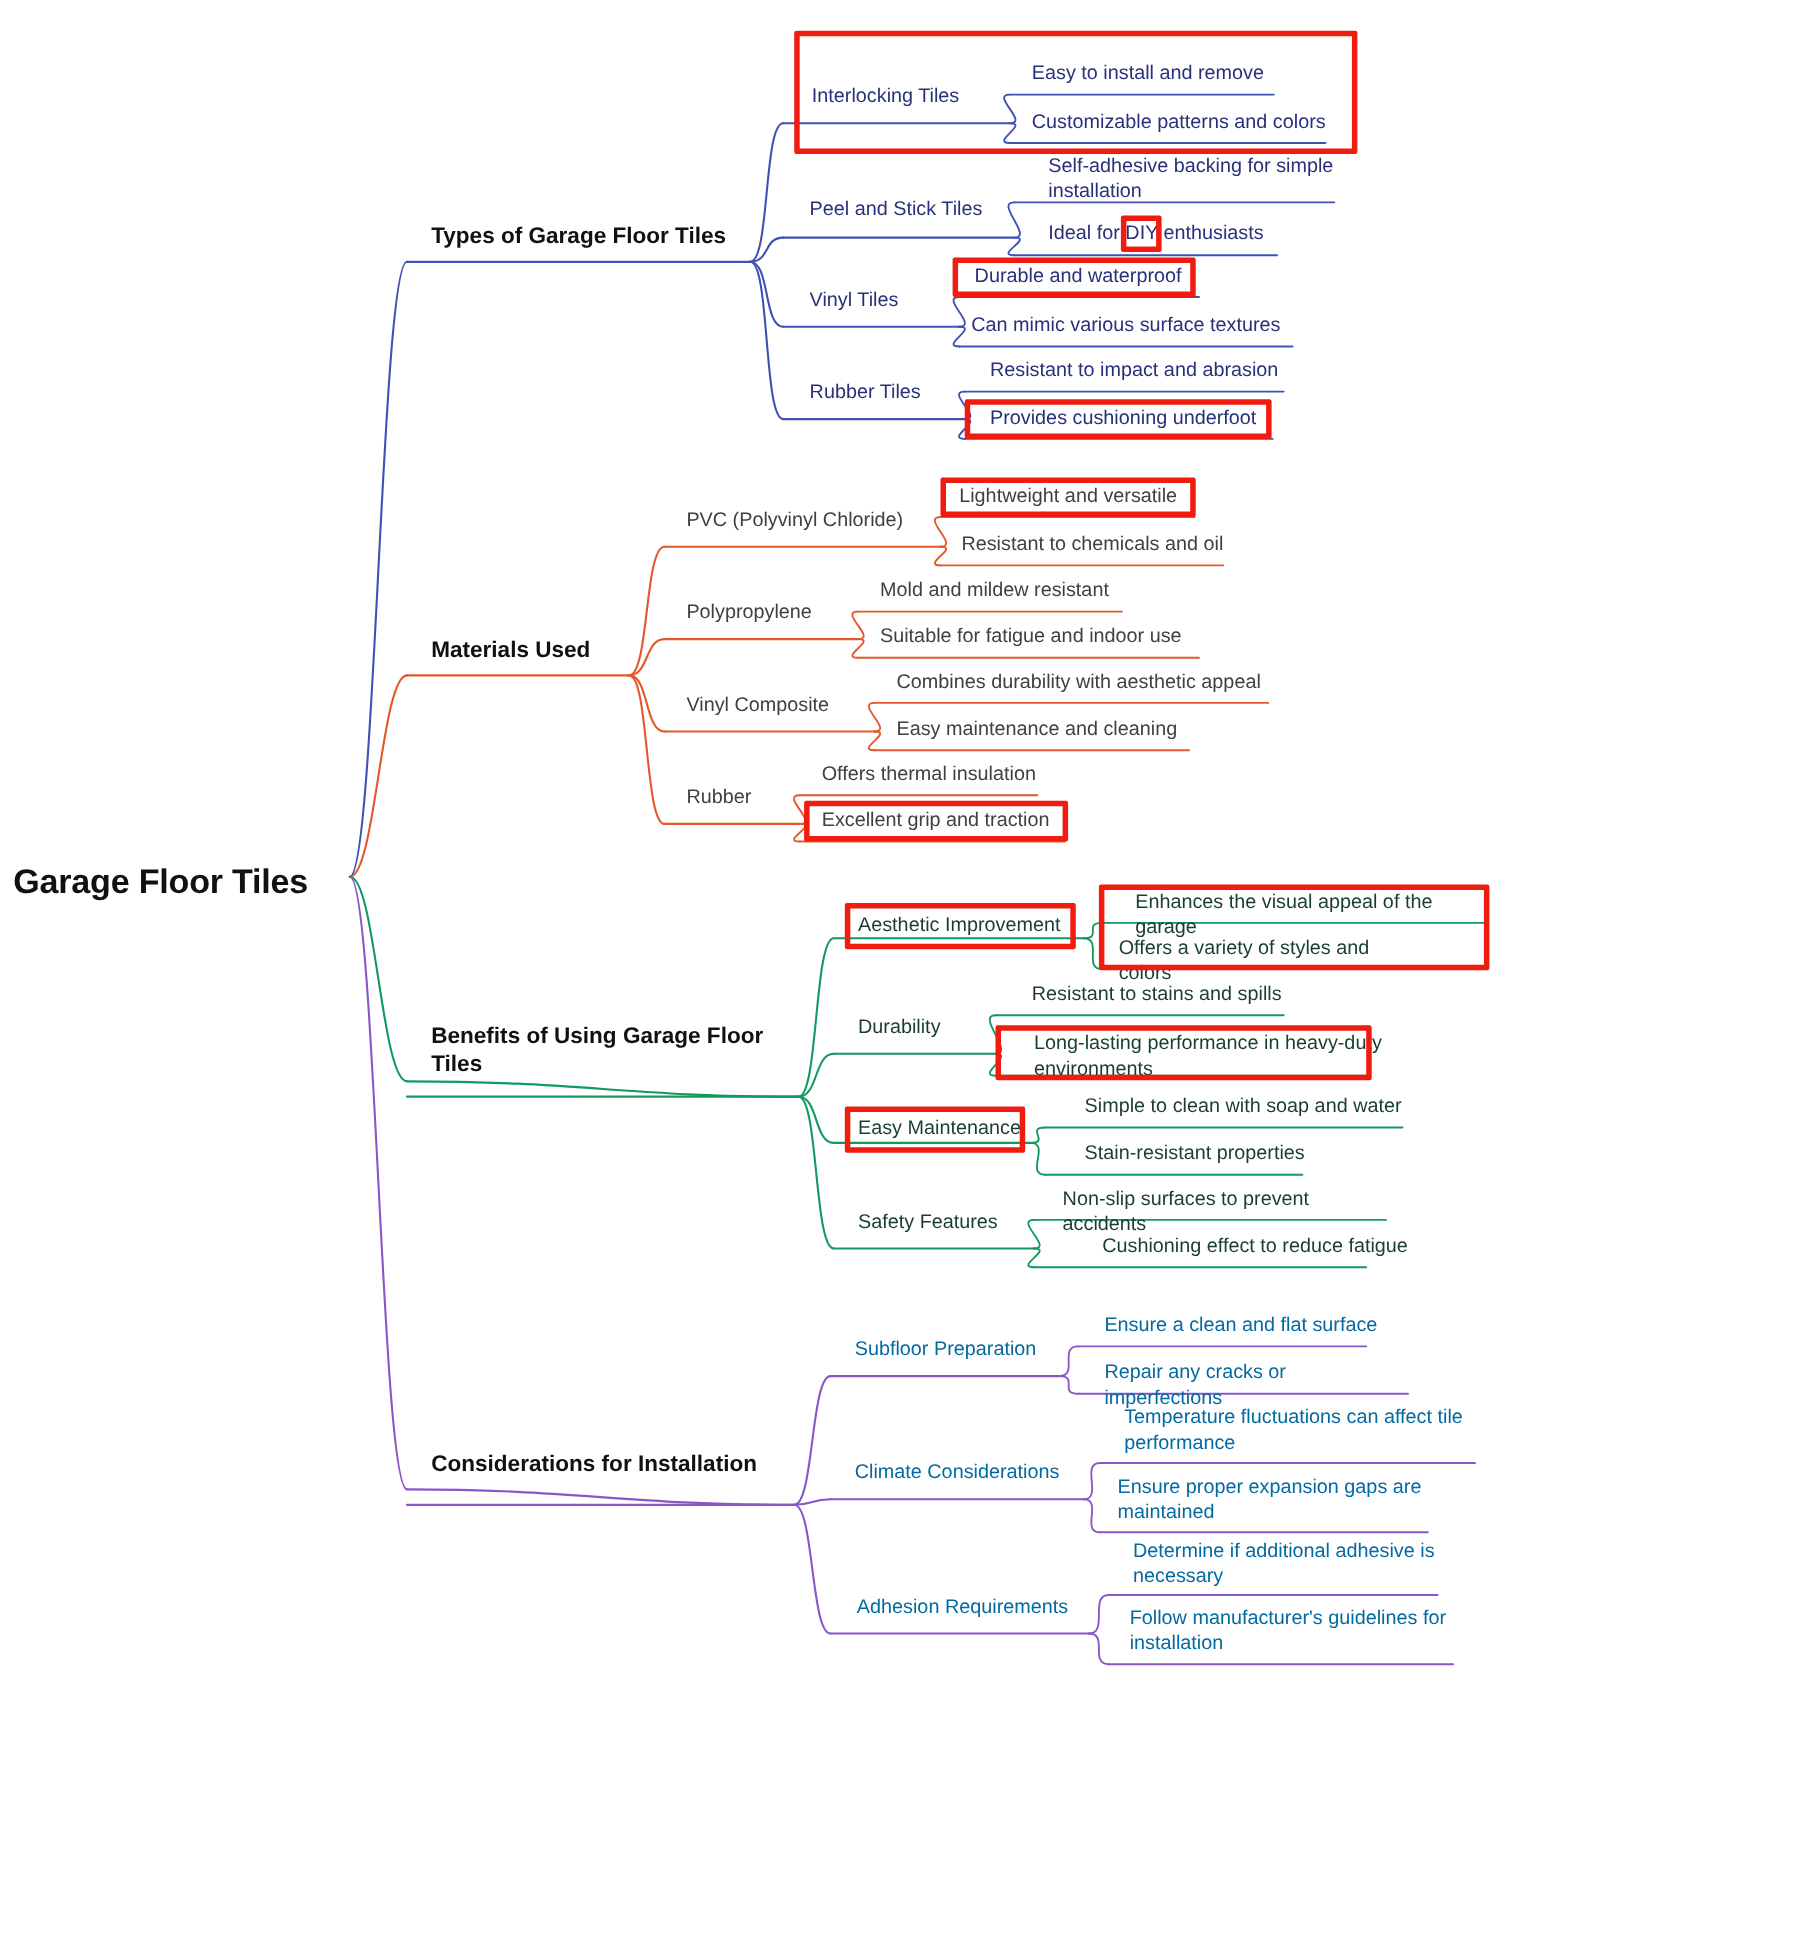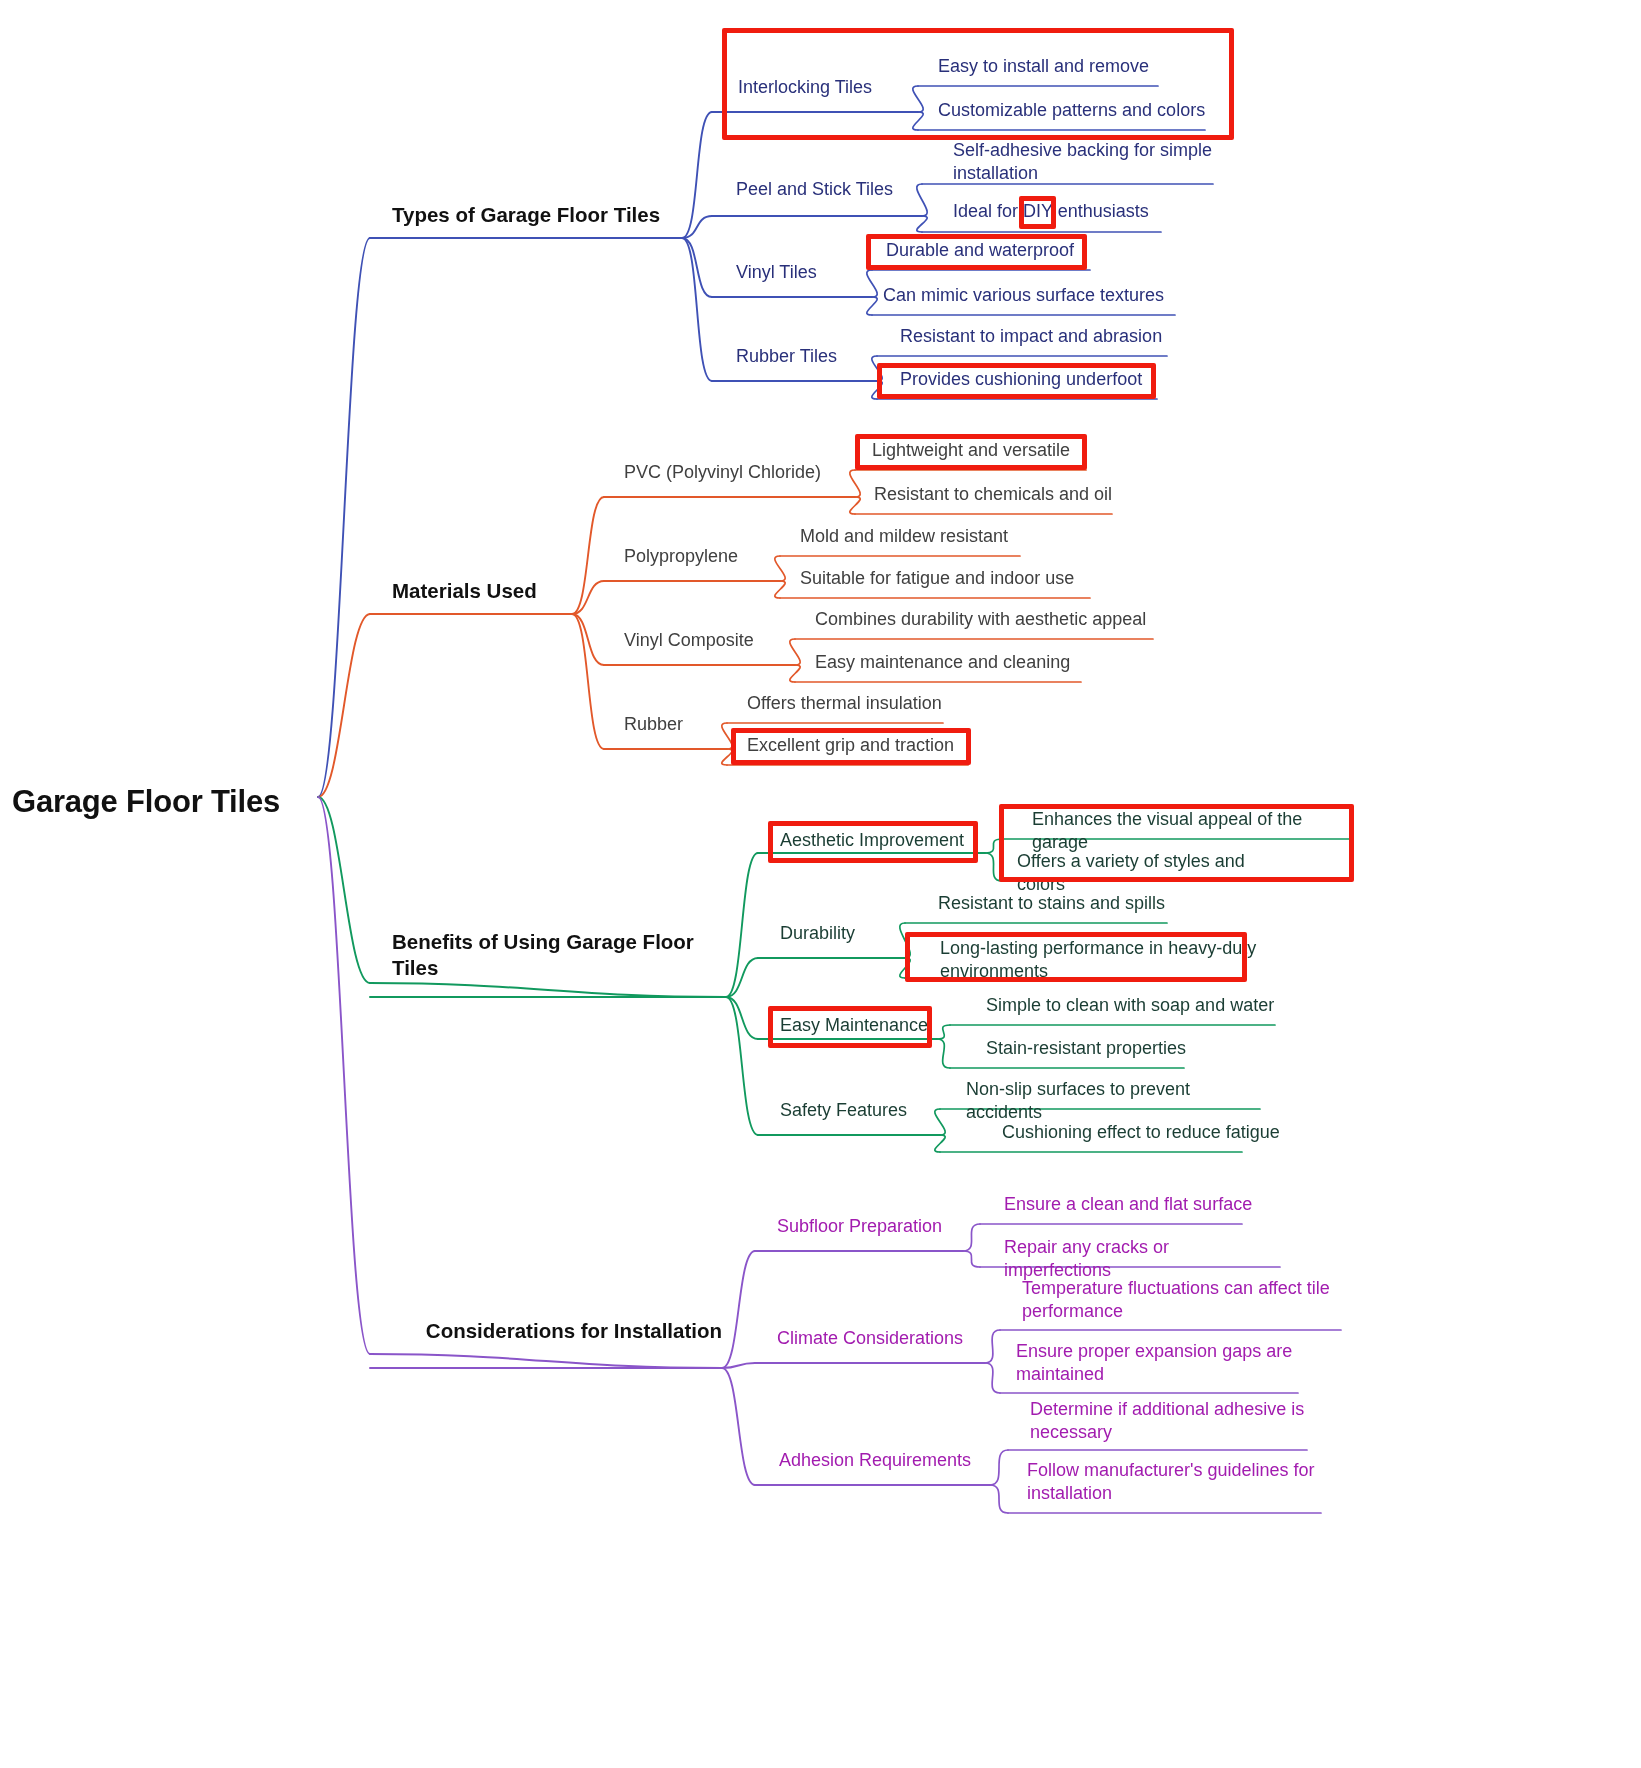--- a/index.html
+++ b/index.html
@@ -48,21 +48,21 @@
     font-size: 18px;
     font-weight: normal;
   }
   .node-l3 {
     font-size: 18px;
     font-weight: normal;
   }
   .c-blue  { color: #29307a; }
   .c-orange{ color: #404040; }
   .c-green { color: #1a3d33; }
-  .c-purple{ color: #a21caf; }
+  .c-purple{ color: #0369a1; }
   .hl {
     position: absolute;
     box-sizing: border-box;
     border: 5px solid #f01c0f;
     background: transparent;
     border-radius: 2px;
     pointer-events: none;
   }
 </style>
 </head>
@@ -205,21 +205,21 @@
       <div class="node node-l3 c-green" style="left: 1017px; top: 850px; width: 280px;">Offers a variety of styles and colors</div>
       <div class="node node-l2 c-green" style="left: 780px; top: 922px; width: 140px;">Durability</div>
       <div class="node node-l3 c-green" style="left: 924px; top: 892px; width: 232px; margin-left: 14px;">Resistant to stains and spills</div>
       <div class="node node-l3 c-green" style="left: 920px; top: 937px; width: 330px; margin-left: 20px;">Long-lasting performance in heavy-duty environments</div>
       <div class="node node-l2 c-green" style="left: 780px; top: 1014px; width: 152px;">Easy Maintenance</div>
       <div class="node node-l3 c-green" style="left: 986px; top: 994px; width: 290px;">Simple to clean with soap and water</div>
       <div class="node node-l3 c-green" style="left: 986px; top: 1037px; width: 210px;">Stain-resistant properties</div>
       <div class="node node-l2 c-green" style="left: 780px; top: 1099px; width: 140px;">Safety Features</div>
       <div class="node node-l3 c-green" style="left: 966px; top: 1078px; width: 300px;">Non-slip surfaces to prevent accidents</div>
       <div class="node node-l3 c-green" style="left: 966px; top: 1121px; width: 280px; margin-left: 36px;">Cushioning effect to reduce fatigue</div>
-      <div class="node node-l1 " style="left: 392px; top: 1318px; width: 330px; text-align: right;">Considerations for Installation</div>
+      <div class="node node-l1 " style="left: 392px; top: 1318px; width: 330px;">Considerations for Installation</div>
       <div class="node node-l2 c-purple" style="left: 777px; top: 1215px; width: 180px;">Subfloor Preparation</div>
       <div class="node node-l3 c-purple" style="left: 1004px; top: 1193px; width: 250px;">Ensure a clean and flat surface</div>
       <div class="node node-l3 c-purple" style="left: 1004px; top: 1236px; width: 276px;">Repair any cracks or imperfections</div>
       <div class="node node-l2 c-purple" style="left: 777px; top: 1327px; width: 190px;">Climate Considerations</div>
       <div class="node node-l3 c-purple" style="left: 1022px; top: 1277px; width: 318px;">Temperature fluctuations can affect tile performance</div>
       <div class="node node-l3 c-purple" style="left: 1016px; top: 1340px; width: 290px;">Ensure proper expansion gaps are maintained</div>
       <div class="node node-l2 c-purple" style="left: 777px; top: 1449px; width: 196px; text-align: center;">Adhesion Requirements</div>
       <div class="node node-l3 c-purple" style="left: 1030px; top: 1398px; width: 282px;">Determine if additional adhesive is necessary</div>
       <div class="node node-l3 c-purple" style="left: 1027px; top: 1459px; width: 296px;">Follow manufacturer's guidelines for installation</div>
     </div>

